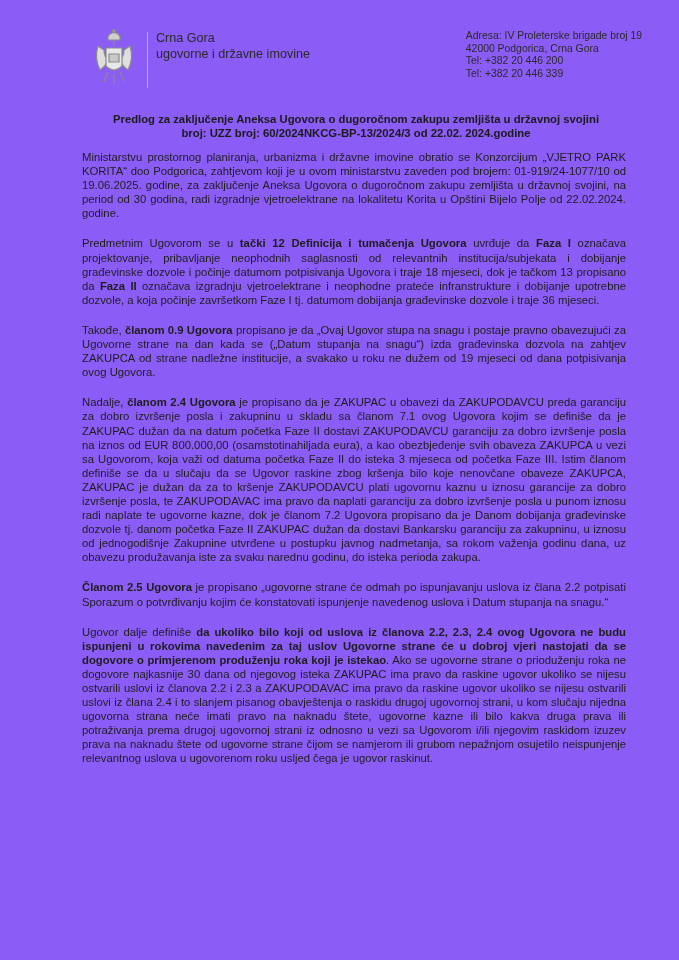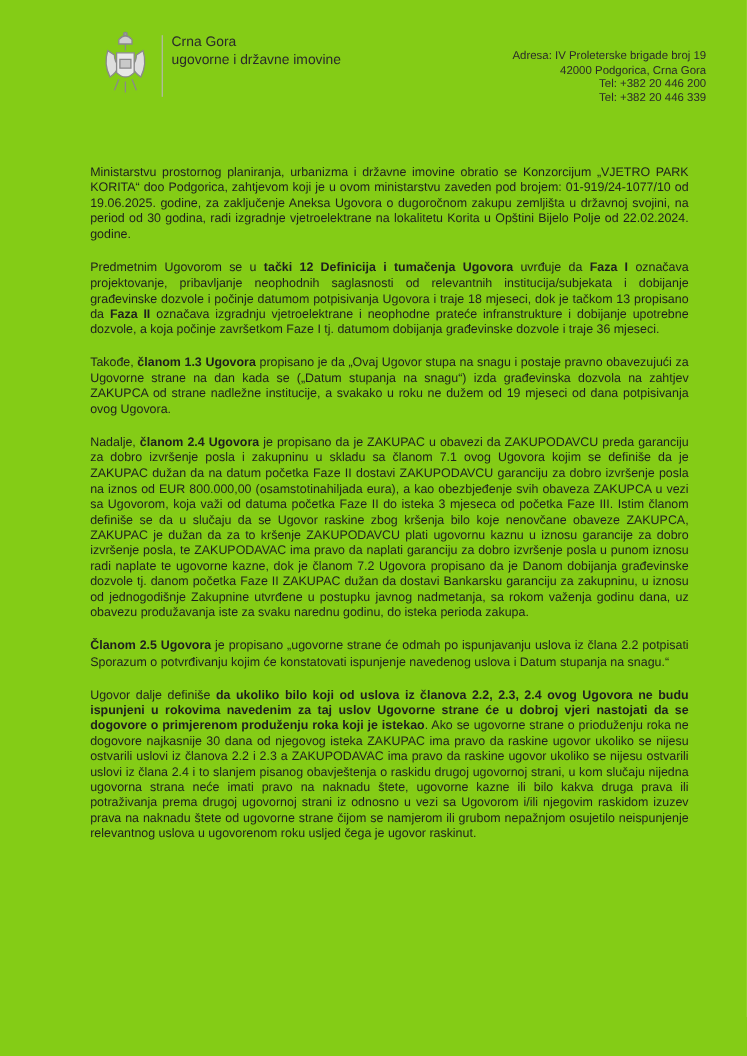--- a/index.html
+++ b/index.html
@@ -1,25 +1,25 @@
 <!DOCTYPE html>
 <html><head>
 <meta charset="utf-8">
 <style>
   html, body { margin: 0; padding: 0; }
   body {
     width: 679px; height: 960px; background: #ffffff; position: relative; overflow: hidden;
     font-family: "Liberation Sans", sans-serif; color: #1a1a1a;
   }
-  .page { position: absolute; left: 0; top: 0; width: 679px; height: 960px; background: #84cc16; }
+  .page { position: absolute; left: 0; top: 0; width: 679px; height: 960px; background: #8b5cf6; }
   .header { position: absolute; top: 26px; left: 92px; width: 550px; height: 64px; }
   .emblem { position: absolute; left: 0; top: 0; width: 44px; height: 60px; }
   .divider { position: absolute; left: 55px; top: 6px; width: 1px; height: 56px; background: #b9b9b9; }
   .org { position: absolute; left: 64px; top: 4px; font-size: 12.6px; line-height: 16px; color: #2a2a2a; }
-  .address { position: absolute; right: 0; top: 20px; text-align: right; font-size: 10.4px; line-height: 12.6px; color: #2a2a2a; }
+  .address { position: absolute; right: 0; top: 4px; font-size: 10.4px; line-height: 12.6px; color: #2a2a2a; }
   .title { position: absolute; top: 112px; left: 86px; width: 540px; text-align: center; font-weight: bold; font-size: 11.3px; line-height: 14px; color: #1b1b1b; }
   .body { position: absolute; top: 150px; left: 82px; width: 544px; font-size: 11.3px; line-height: 14.1px; color: #1e1e1e; }
   .body p { margin: 0 0 16px 0; text-align: justify; }
   .body b { font-weight: bold; }
 </style>
 </head>
 <body>
 
 <div class="page">
 
@@ -44,23 +44,27 @@
       <div>ugovorne i državne imovine</div>
     </div>
     <div class="address">
       <div>Adresa: IV Proleterske brigade broj 19</div>
       <div>42000 Podgorica, Crna Gora</div>
       <div>Tel: +382 20 446 200</div>
       <div>Tel: +382 20 446 339</div>
     </div>
   </div>
 
+  <div class="title">
+    <div>Predlog za zaključenje Aneksa Ugovora o dugoročnom zakupu zemljišta u državnoj svojini</div>
+    <div>broj: UZZ broj: 60/2024NKCG-BP-13/2024/3 od 22.02. 2024.godine</div>
+  </div>
 
   <div class="body" id="doc-body">
       <p><span>Ministarstvu prostornog planiranja, urbanizma i državne imovine obratio se Konzorcijum „VJETRO PARK KORITA“ doo Podgorica, zahtjevom koji je u ovom ministarstvu zaveden pod brojem: 01-919/24-1077/10 od 19.06.2025. godine, za zaključenje Aneksa Ugovora o dugoročnom zakupu zemljišta u državnoj svojini, na period od 30 godina, radi izgradnje vjetroelektrane na lokalitetu Korita u Opštini Bijelo Polje od 22.02.2024. godine.</span></p>
       <p><span>Predmetnim Ugovorom se u </span><b>tački 12 Definicija i tumačenja Ugovora</b><span> uvrđuje da </span><b>Faza I</b><span> označava projektovanje, pribavljanje neophodnih saglasnosti od relevantnih institucija/subjekata i dobijanje građevinske dozvole i počinje datumom potpisivanja Ugovora i traje 18 mjeseci, dok je tačkom 13 propisano da </span><b>Faza II</b><span> označava izgradnju vjetroelektrane i neophodne prateće infranstrukture i dobijanje upotrebne dozvole, a koja počinje završetkom Faze I tj. datumom dobijanja građevinske dozvole i traje 36 mjeseci.</span></p>
-      <p><span>Takođe, </span><b>članom 1.3 Ugovora</b><span> propisano je da „Ovaj Ugovor stupa na snagu  i postaje pravno obavezujući za Ugovorne strane na dan kada se („Datum stupanja na snagu“) izda građevinska dozvola na zahtjev ZAKUPCA od strane nadležne institucije, a svakako u roku ne dužem od 19 mjeseci od dana potpisivanja ovog Ugovora.</span></p>
+      <p><span>Takođe, </span><b>članom 0.9 Ugovora</b><span> propisano je da „Ovaj Ugovor stupa na snagu  i postaje pravno obavezujući za Ugovorne strane na dan kada se („Datum stupanja na snagu“) izda građevinska dozvola na zahtjev ZAKUPCA od strane nadležne institucije, a svakako u roku ne dužem od 19 mjeseci od dana potpisivanja ovog Ugovora.</span></p>
       <p><span>Nadalje, </span><b>članom 2.4 Ugovora</b><span> je propisano da je ZAKUPAC u obavezi da ZAKUPODAVCU preda garanciju za dobro izvršenje posla i zakupninu u skladu sa članom 7.1 ovog Ugovora kojim se definiše da je ZAKUPAC dužan da na datum početka Faze II dostavi ZAKUPODAVCU garanciju za dobro izvršenje posla na iznos od EUR 800.000,00 (osamstotinahiljada eura), a kao obezbjeđenje svih obaveza ZAKUPCA u vezi sa Ugovorom, koja važi od datuma početka Faze II do isteka 3 mjeseca od početka Faze III. Istim članom definiše se da u slučaju da se Ugovor raskine zbog kršenja bilo koje nenovčane obaveze ZAKUPCA, ZAKUPAC je dužan da za to kršenje ZAKUPODAVCU plati ugovornu kaznu u iznosu garancije za dobro izvršenje posla, te ZAKUPODAVAC ima pravo da naplati garanciju za dobro izvršenje posla u punom iznosu radi naplate te ugovorne kazne, dok je članom 7.2 Ugovora propisano da je Danom dobijanja građevinske dozvole tj. danom početka Faze II ZAKUPAC dužan da dostavi Bankarsku garanciju za zakupninu, u iznosu od jednogodišnje Zakupnine utvrđene u postupku javnog nadmetanja, sa rokom važenja godinu dana, uz obavezu produžavanja iste za svaku narednu godinu, do isteka perioda zakupa.</span></p>
       <p><b>Članom 2.5 Ugovora</b><span> je propisano „ugovorne strane će odmah po ispunjavanju uslova iz člana 2.2 potpisati Sporazum o potvrđivanju kojim će konstatovati ispunjenje navedenog uslova i Datum stupanja na snagu.“</span></p>
       <p><span>Ugovor dalje definiše </span><b>da ukoliko bilo koji od uslova iz članova 2.2, 2.3, 2.4 ovog Ugovora ne budu ispunjeni u rokovima navedenim za taj uslov Ugovorne strane će u dobroj vjeri nastojati da se dogovore o primjerenom produženju roka koji je istekao</b><span>. Ako se ugovorne strane o prioduženju roka ne dogovore najkasnije 30 dana od njegovog isteka ZAKUPAC ima pravo da raskine ugovor ukoliko se nijesu ostvarili uslovi iz članova 2.2 i 2.3 a ZAKUPODAVAC ima pravo da raskine ugovor ukoliko se nijesu ostvarili uslovi iz člana 2.4 i to slanjem pisanog obavještenja o raskidu drugoj ugovornoj strani, u kom slučaju nijedna ugovorna strana neće imati pravo na naknadu štete, ugovorne kazne ili bilo kakva druga prava ili potraživanja prema drugoj ugovornoj strani iz odnosno u vezi sa Ugovorom i/ili njegovim raskidom izuzev prava na naknadu štete od ugovorne strane čijom se namjerom ili grubom nepažnjom osujetilo neispunjenje relevantnog uslova u ugovorenom roku usljed čega je ugovor raskinut.</span></p>
     </div>
 
 </div>
 
 </body></html>

